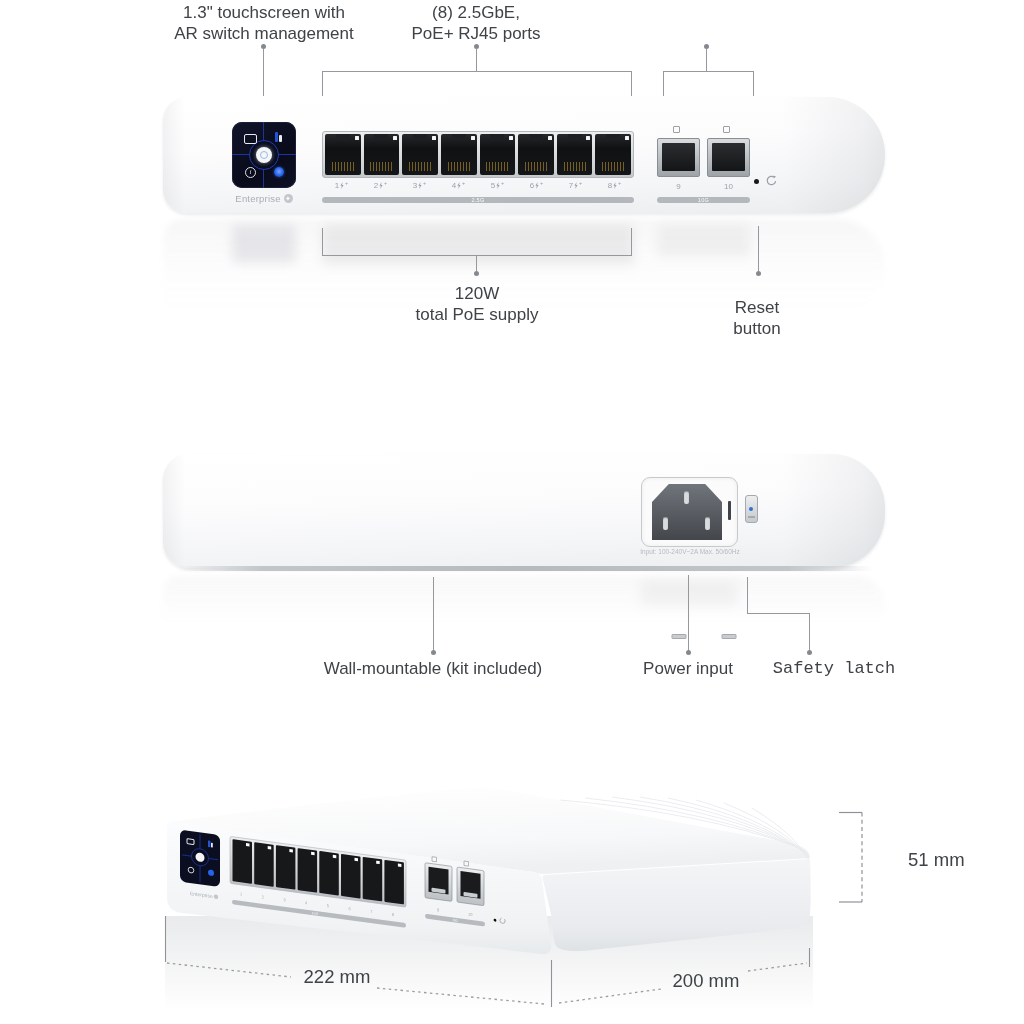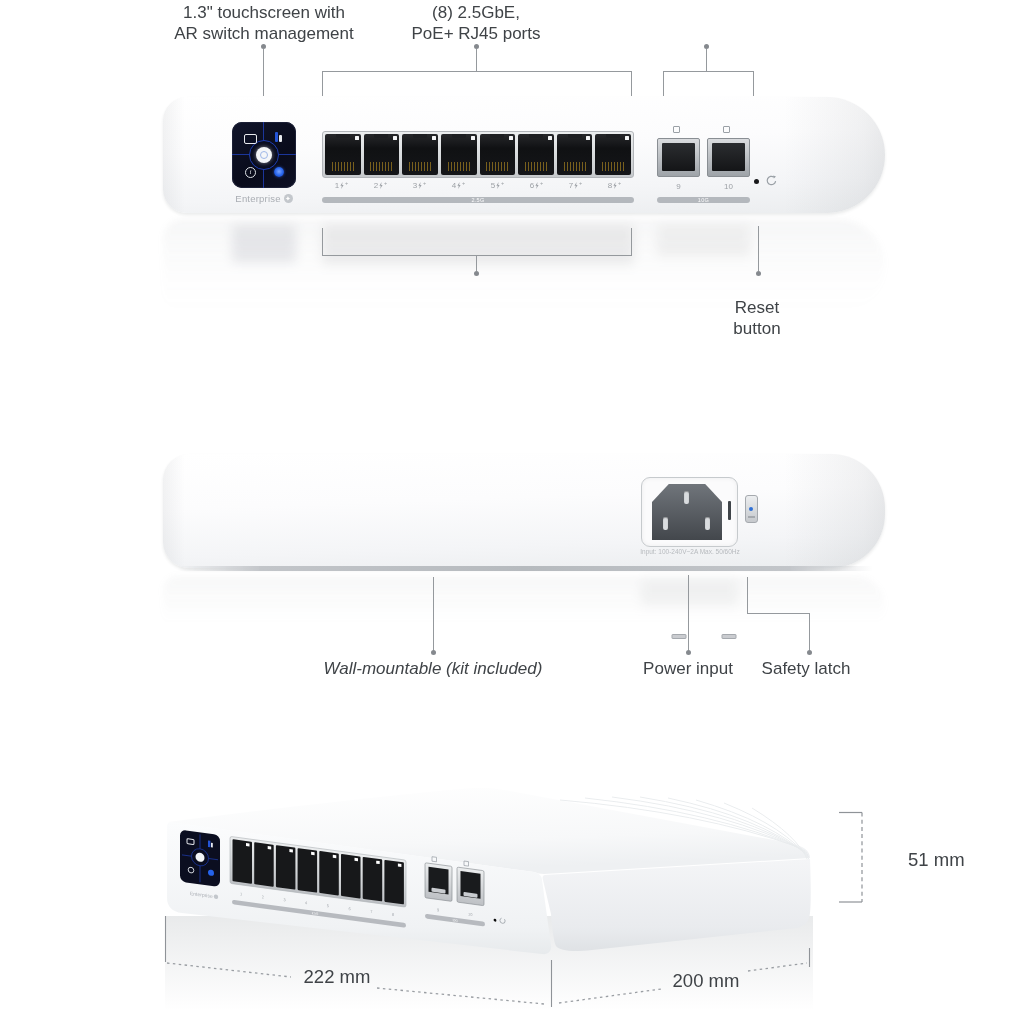--- a/index.html
+++ b/index.html
@@ -252,20 +252,24 @@
   <div class="refl" style="left:163px;top:219px;width:722px;height:95px;border-radius:24px 58px 58px 24px;
        background:linear-gradient(180deg,rgba(150,155,160,.14),rgba(150,155,160,.04) 55%,rgba(150,155,160,0));">
     <div class="abs" style="left:159px;top:6px;width:312px;height:40px;background:rgba(45,46,50,.14);filter:blur(4px);"></div>
     <div class="abs" style="left:69px;top:6px;width:64px;height:38px;background:rgba(20,25,55,.16);filter:blur(4px);"></div>
     <div class="abs" style="left:494px;top:6px;width:93px;height:32px;background:rgba(45,46,50,.10);filter:blur(4px);"></div>
   </div>
 
   <div class="bracket-up" style="left:322px;top:228px;width:308px;height:27px;"></div>
   <div class="vline" style="left:476px;top:255px;height:16px;"></div>
   <div class="dot" style="left:474px;top:271px;"></div>
+  <div class="lbl" style="left:477px;top:283px;">
+    <div>120W</div>
+    <div>total PoE supply</div>
+  </div>
   <div class="vline" style="left:758px;top:226px;height:45px;"></div>
   <div class="dot" style="left:756px;top:271px;"></div>
   <div class="lbl" style="left:757px;top:297px;">
     <div>Reset</div>
     <div>button</div>
   </div>
 
   <div class="device" style="top:454px;height:114px;border-radius:26px 54px 54px 26px;"></div>
   <div class="basestrip"></div>
 
@@ -281,31 +285,31 @@
       <span class="groove"></span>
     </div>
 
   <div class="refl" style="left:163px;top:576px;width:722px;height:60px;border-radius:26px 54px 54px 26px;
        background:linear-gradient(180deg,rgba(150,155,160,.12),rgba(150,155,160,0) 80%);">
     <div class="abs" style="left:478px;top:4px;width:97px;height:26px;background:rgba(90,95,100,.12);filter:blur(4px);"></div>
   </div>
 
   <div class="vline" style="left:433px;top:577px;height:74px;"></div>
   <div class="dot" style="left:431px;top:650px;"></div>
-  <div class="lbl" style="left:433px;top:658px;font-style:italic;">Wall-mountable (kit included)</div>
+  <div class="lbl" style="left:433px;top:658px;">Wall-mountable (kit included)</div>
 
   <div class="vline" style="left:688px;top:575px;height:76px;"></div>
   <div class="dot" style="left:686px;top:650px;"></div>
   <div class="lbl" style="left:688px;top:658px;">Power input</div>
 
   <div class="vline" style="left:747px;top:577px;height:37px;"></div>
   <div class="hline" style="left:747px;top:613px;width:63px;"></div>
   <div class="vline" style="left:809px;top:613px;height:39px;"></div>
   <div class="dot" style="left:807px;top:650px;"></div>
-  <div class="lbl" style="left:806px;top:658px;">Safety latch</div>
+  <div class="lbl" style="left:834px;top:658px;font-family:Liberation Mono, monospace;">Safety latch</div>
 
   <svg class="abs" style="left:120px;top:758px;" width="860" height="266" viewBox="120 758 860 266">
     <defs>
       <linearGradient id="topG" x1="0" y1="0" x2="0.3" y2="1">
         <stop offset="0" stop-color="#ffffff"></stop>
           <stop offset="0.7" stop-color="#f7f8f9"></stop>
           <stop offset="1" stop-color="#eef0f2"></stop>
       </linearGradient>
       <linearGradient id="frontG" x1="0" y1="0" x2="0" y2="1">
         <stop offset="0" stop-color="#fbfcfd"></stop>

